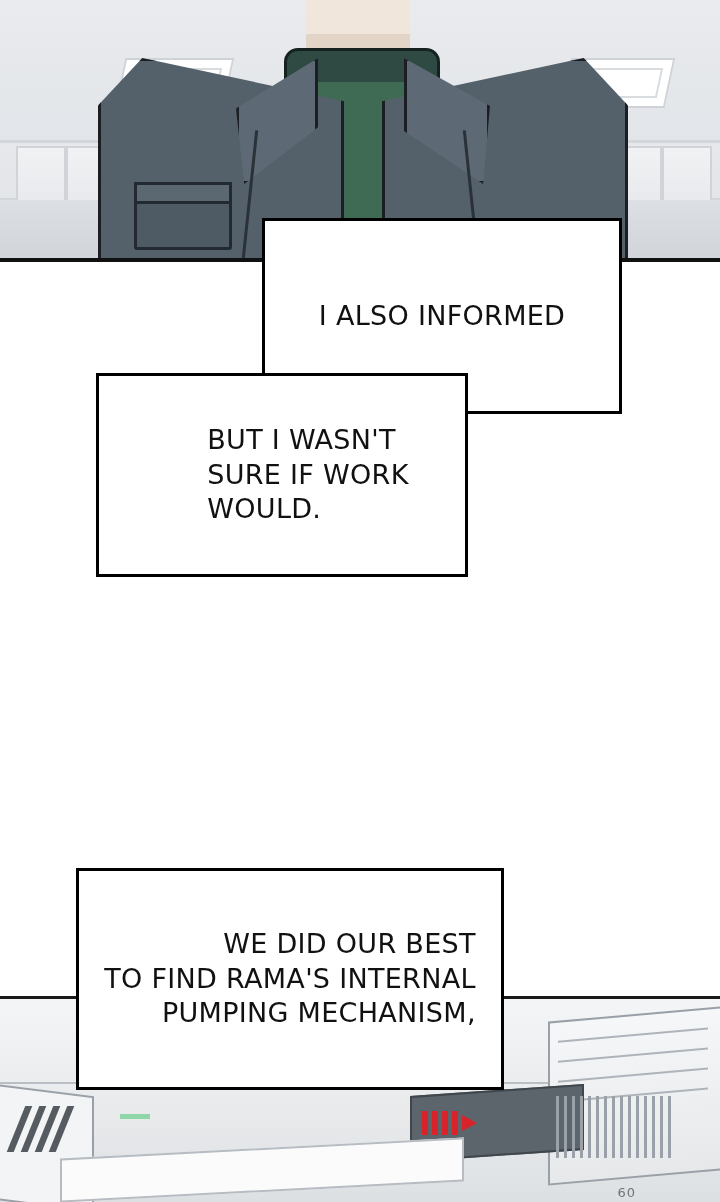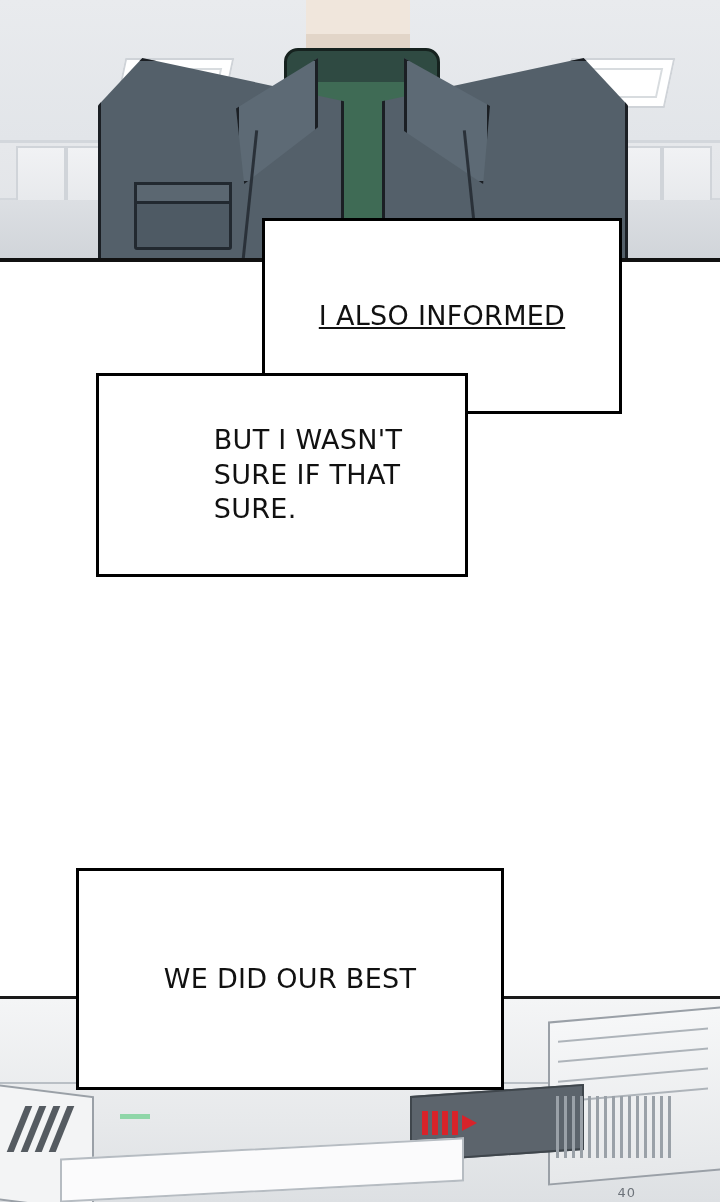--- a/index.html
+++ b/index.html
@@ -319,21 +319,20 @@
   .bubble .lines {
     text-align: center;
     line-height: 1.28;
     letter-spacing: 0.3px;
   }
   .bubble-1 {
     left: 262px; top: 218px;
     width: 360px; height: 196px;
     font-size: 27px;
     z-index: 5;
-    text-decoration: underline;
   }
   .bubble-2 {
     left: 96px; top: 373px;
     width: 372px; height: 204px;
     font-size: 27px;
     z-index: 6;
   }
   .bubble-2 .lines { text-align: left; padding-left: 52px; }
   .bubble-3 {
     left: 76px; top: 868px;
@@ -421,35 +420,37 @@
       <i style="left:64px;"></i>
     <i style="left:72px;"></i>
       <i style="left:80px;"></i>
       <i style="left:88px;"></i>
     <i style="left:96px;"></i>
       <i style="left:104px;"></i>
       <i style="left:112px;"></i>
   </div>
   <div class="white-rail"></div>
   <div class="small-green"></div>
-  <div class="corner-label">40</div>
+  <div class="corner-label">60</div>
 
   <div class="bubble bubble-1">
     <div class="lines">
       <span class="line">I ALSO INFORMED</span>
     </div>
   </div>
 
   <div class="bubble bubble-2">
     <div class="lines">
       <span class="line">BUT I WASN'T</span>
-      <span class="line">SURE IF THAT</span>
-      <span class="line">SURE.</span>
+      <span class="line">SURE IF WORK</span>
+      <span class="line">WOULD.</span>
     </div>
   </div>
 
   <div class="bubble bubble-3">
     <div class="lines">
       <span class="line">WE DID OUR BEST</span>
+      <span class="line">TO FIND RAMA'S INTERNAL</span>
+      <span class="line">PUMPING MECHANISM,</span>
     </div>
   </div>
 
 </div>
 
 </body></html>

